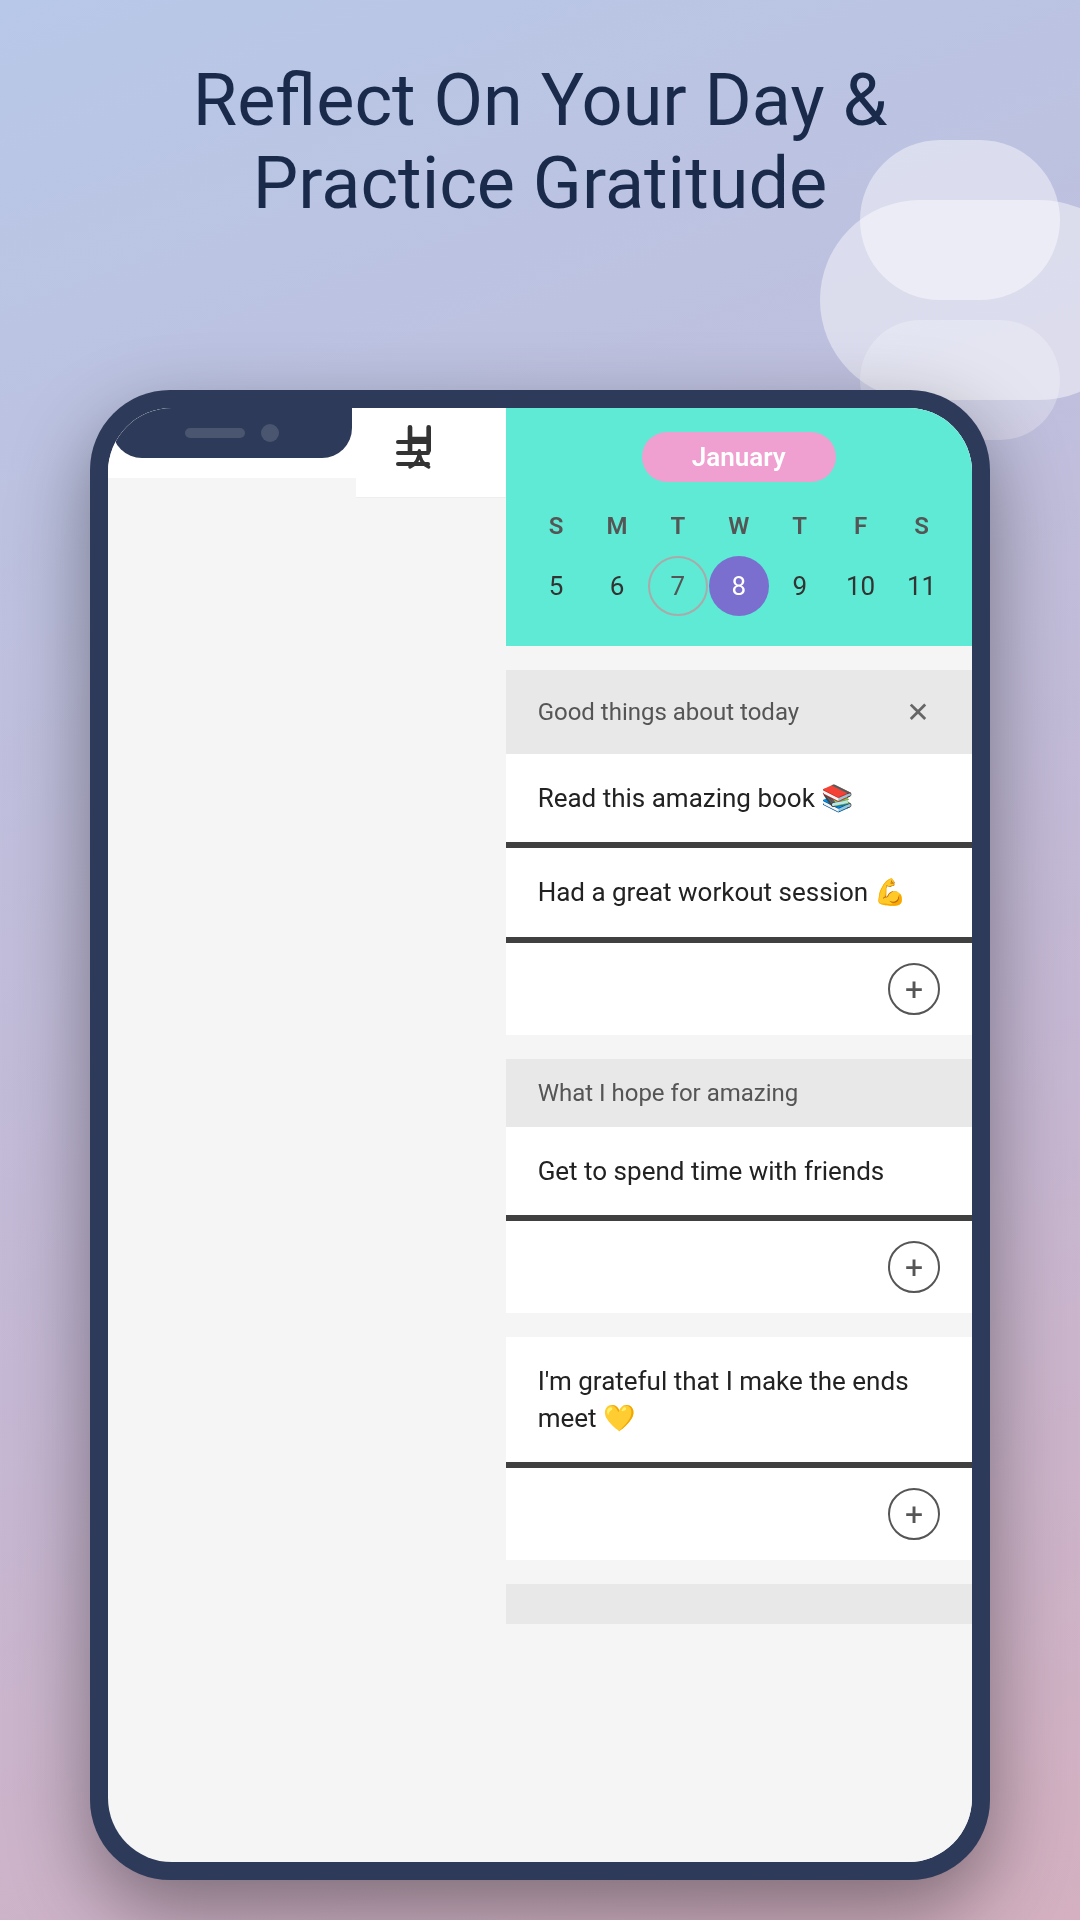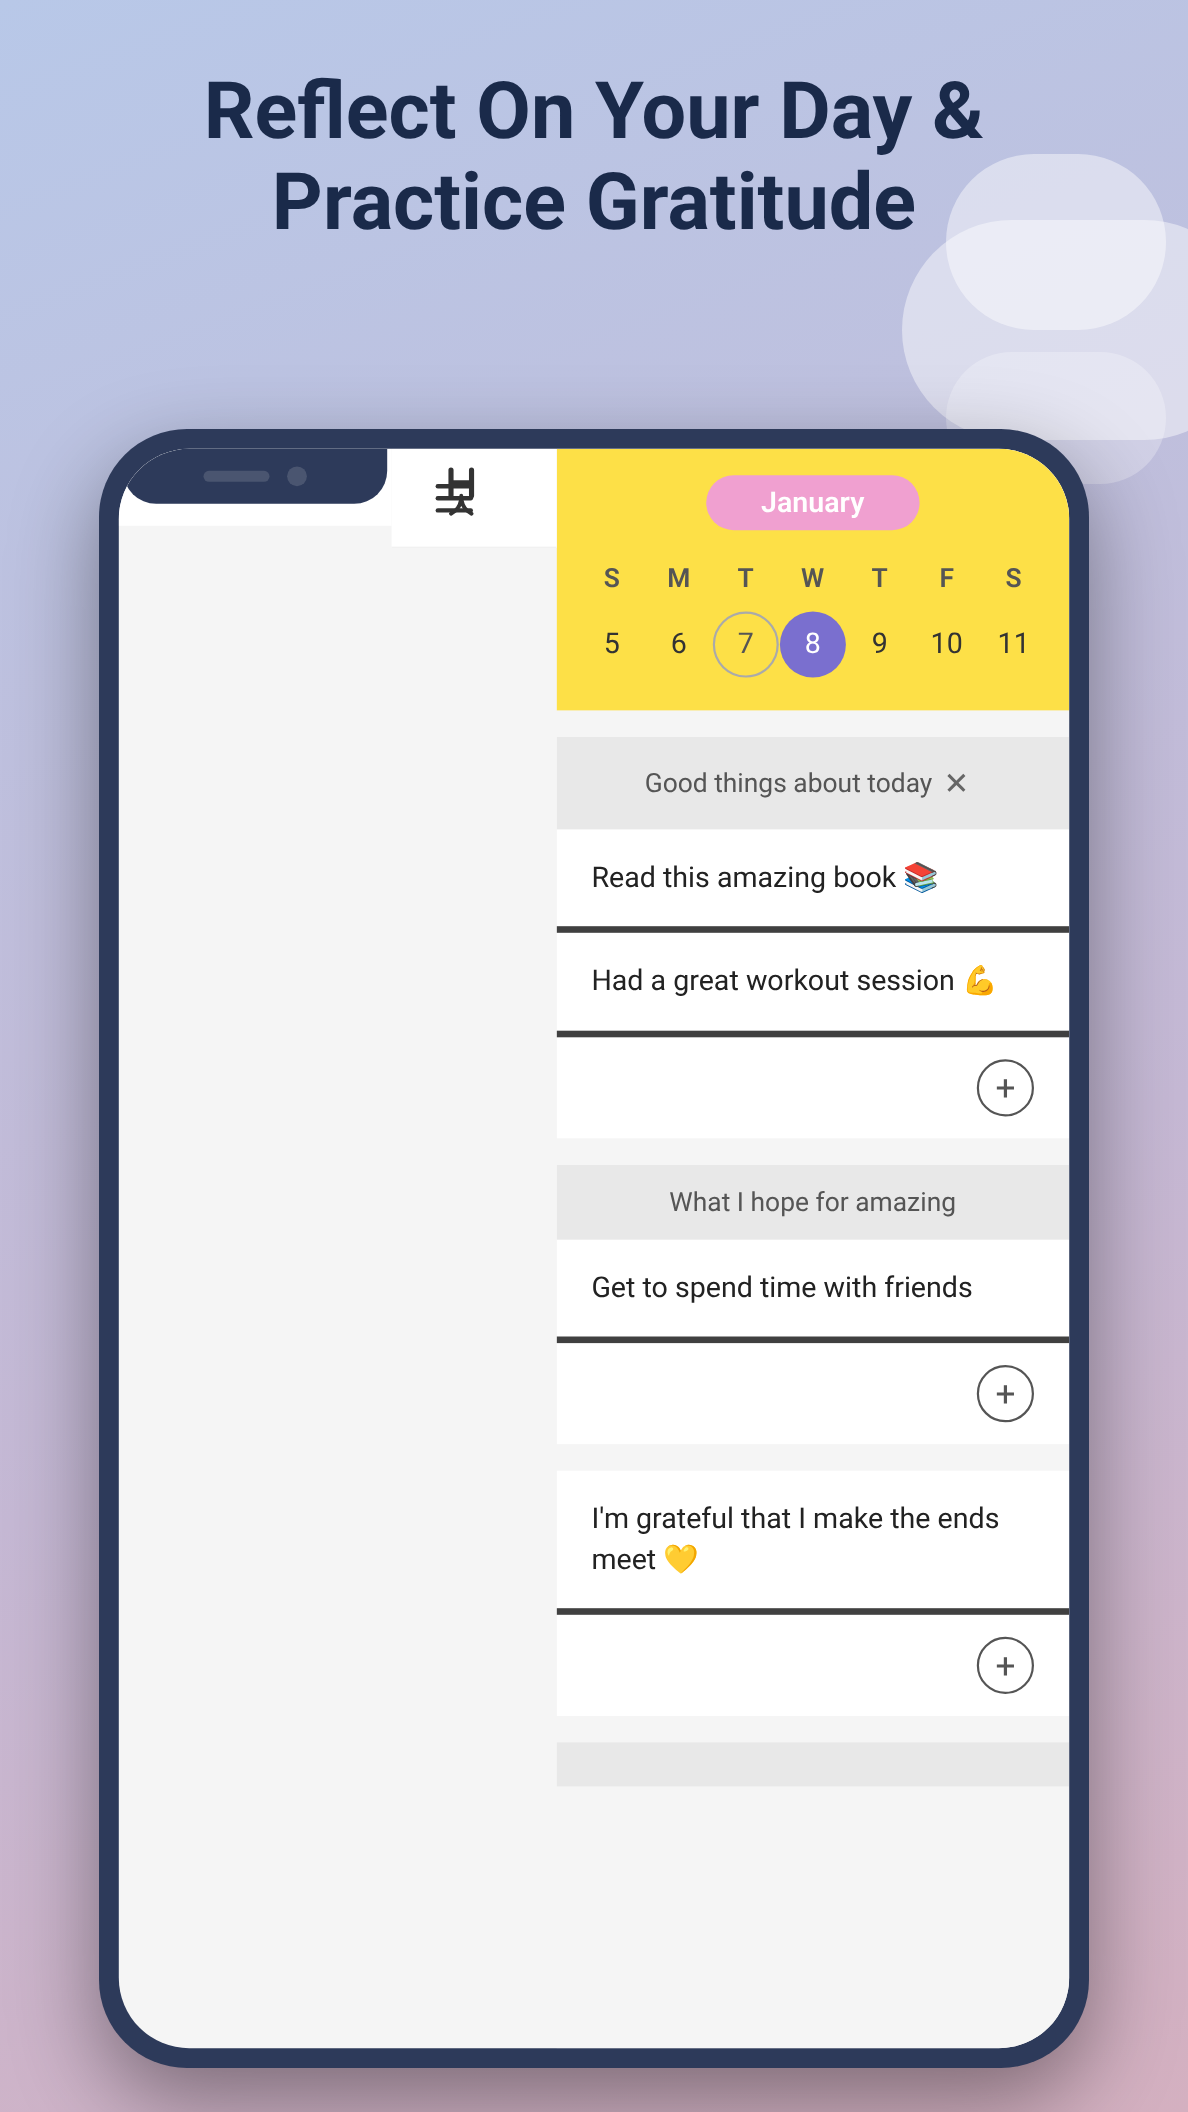--- a/index.html
+++ b/index.html
@@ -40,21 +40,21 @@
       opacity: 0.6;
     }
 
     
     .page-title {
       position: absolute;
       top: 60px;
       left: 0; right: 0;
       text-align: center;
       font-size: 72px;
-      font-weight: 700;
+      font-weight: 400;
       color: #1a2a4a;
       line-height: 1.15;
       padding: 0 80px;
       z-index: 10;
     }
 
     
     .phone-frame {
       position: absolute;
       top: 390px;
@@ -192,21 +192,21 @@
     .scroll-content {
       flex: 1;
       overflow-y: auto;
       overflow-x: hidden;
       background: #f5f5f5;
     }
     .scroll-content::-webkit-scrollbar { display: none; }
 
     
     .calendar-section {
-      background: #fde047;
+      background: #5eead4;
       padding: 24px 20px;
     }
 
     .month-badge {
       display: flex;
       justify-content: center;
       margin-bottom: 20px;
     }
     .month-pill {
       background: #f0a0d0;
@@ -262,21 +262,21 @@
     .journal-section {
       margin-top: 12px;
       background: #fff;
     }
 
     .section-header {
       background: #e8e8e8;
       padding: 20px 32px;
       display: flex;
       align-items: center;
-      justify-content: center;
+      justify-content: space-between;
     }
 
     .section-title {
       font-size: 24px;
       color: #555;
       font-weight: 400;
     }
 
     .close-btn {
       width: 44px;

